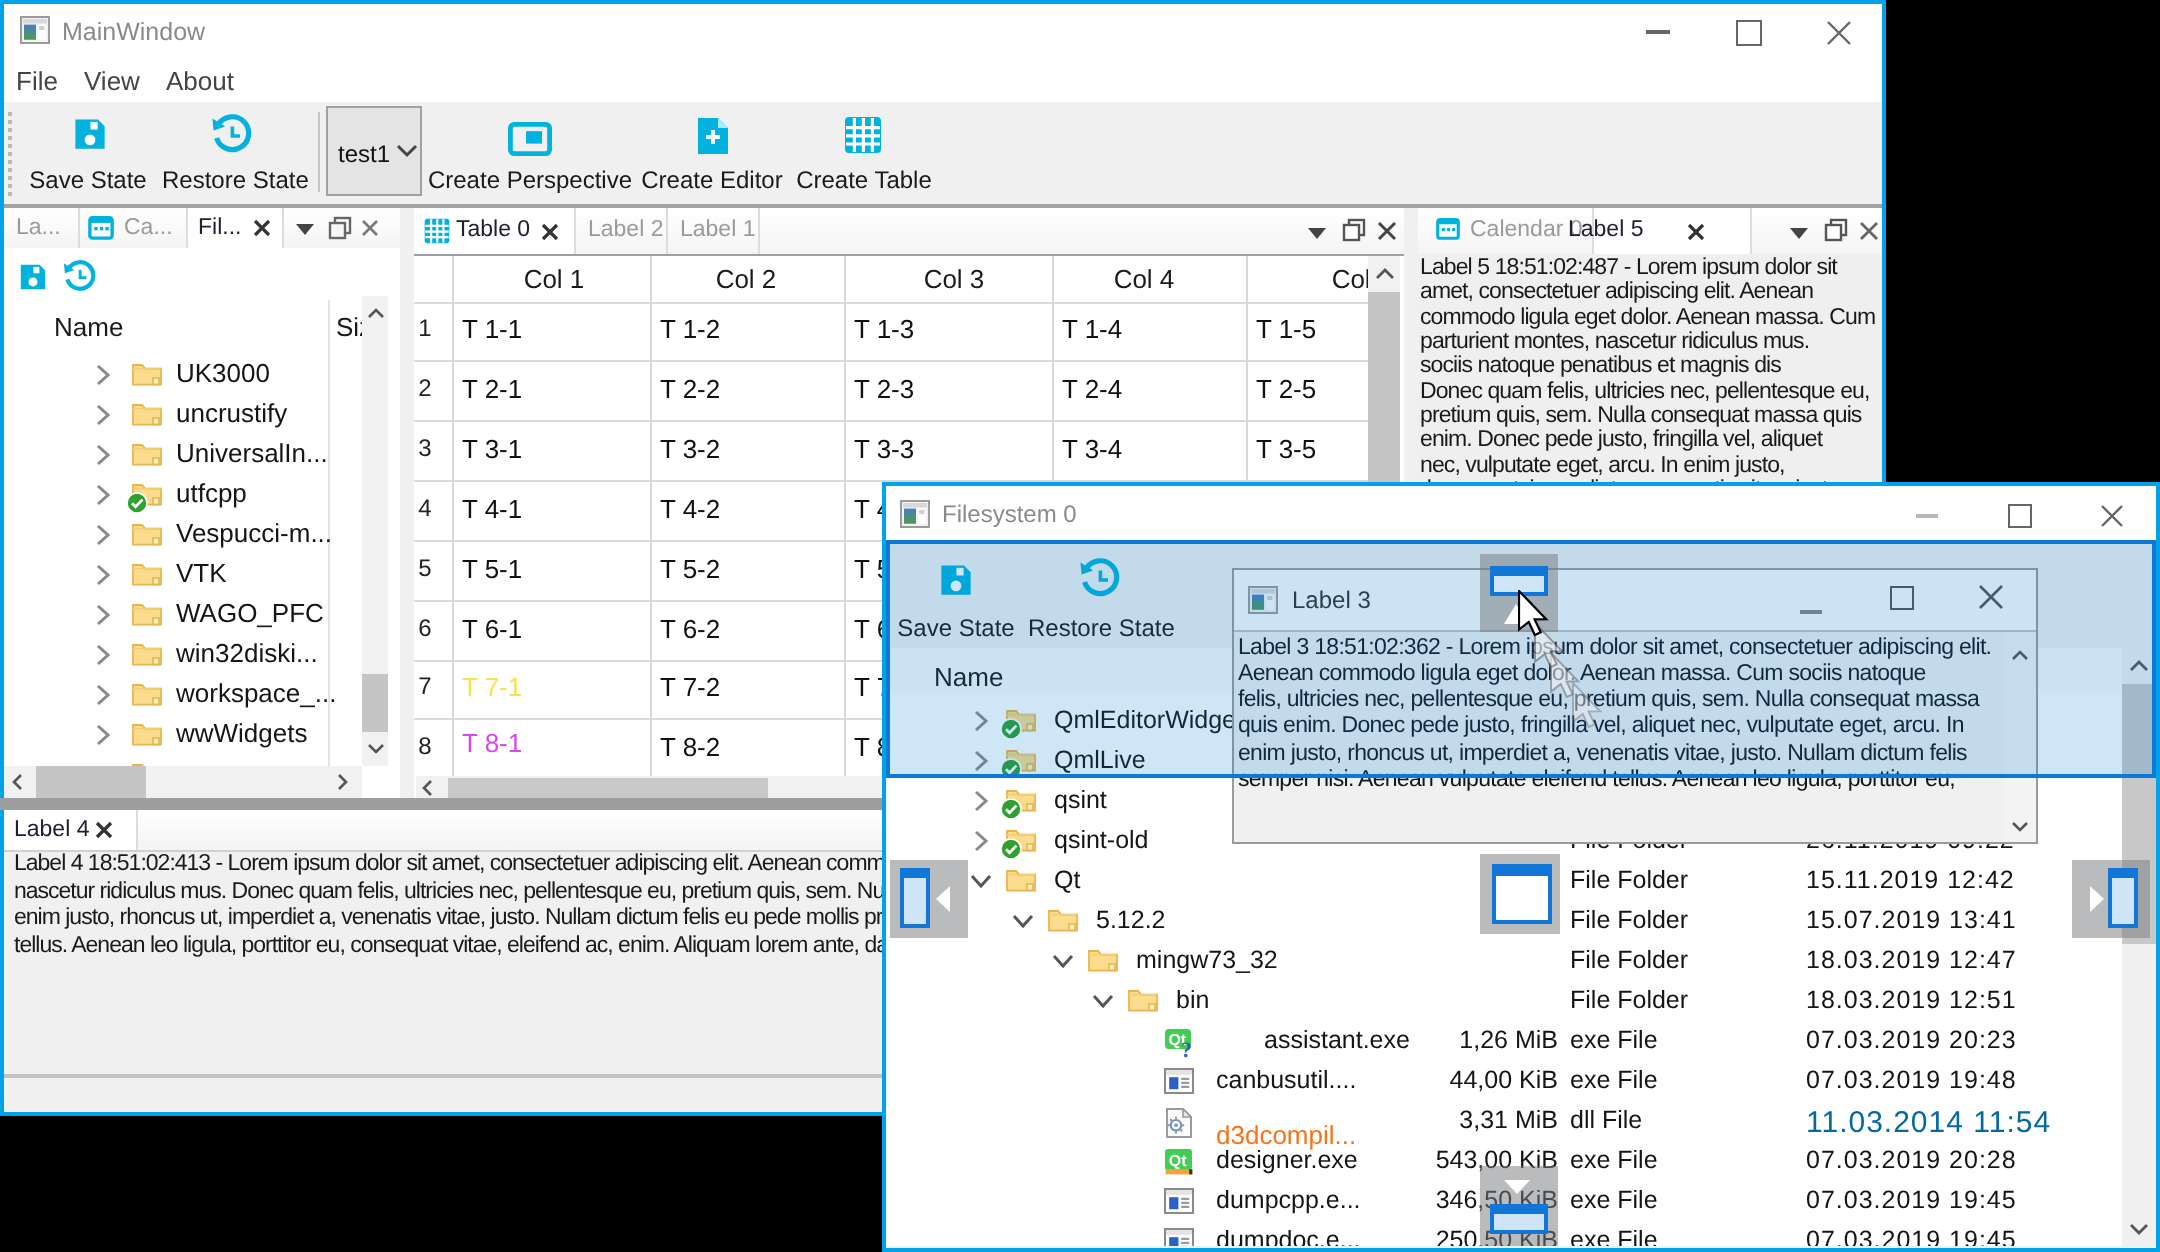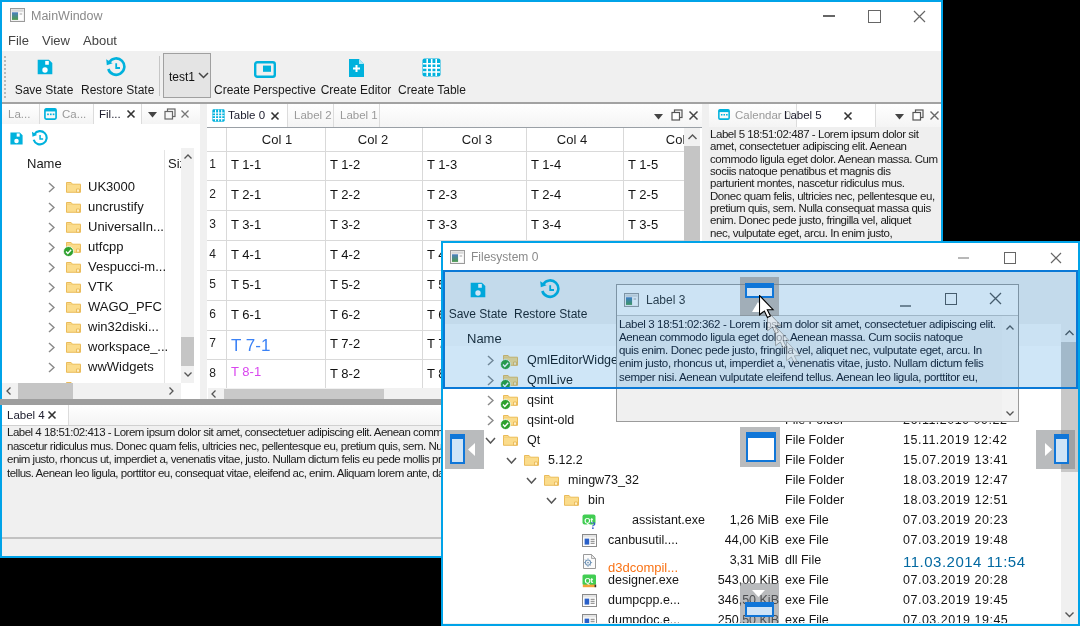--- a/index.html
+++ b/index.html
@@ -408,21 +408,21 @@
     <div class="a nw" style="left:427px;top:276.7px;font-size:13px;color:#111">T 5-3</div>
     <div class="a nw" style="left:531px;top:276.7px;font-size:13px;color:#111">T 5-4</div>
     <div class="a nw" style="left:628px;top:276.7px;font-size:13px;color:#111">T 5-5</div>
     <div class="a nw" style="left:203px;top:306.6px;width:19px;text-align:center;font-size:12px;color:#222">6</div>
     <div class="a nw" style="left:231px;top:306.6px;font-size:13px;color:#111">T 6-1</div>
     <div class="a nw" style="left:330px;top:306.6px;font-size:13px;color:#111">T 6-2</div>
     <div class="a nw" style="left:427px;top:306.6px;font-size:13px;color:#111">T 6-3</div>
     <div class="a nw" style="left:531px;top:306.6px;font-size:13px;color:#111">T 6-4</div>
     <div class="a nw" style="left:628px;top:306.6px;font-size:13px;color:#111">T 6-5</div>
     <div class="a nw" style="left:203px;top:336.4px;width:19px;text-align:center;font-size:12px;color:#222">7</div>
-    <div class="a nw" style="left:231px;top:336.4px;font-size:17px;color:#3b82f6">T 7-1</div>
+    <div class="a nw" style="left:231px;top:336.4px;font-size:13px;color:#fde047">T 7-1</div>
     <div class="a nw" style="left:330px;top:336.4px;font-size:13px;color:#111">T 7-2</div>
     <div class="a nw" style="left:427px;top:336.4px;font-size:13px;color:#111">T 7-3</div>
     <div class="a nw" style="left:531px;top:336.4px;font-size:13px;color:#111">T 7-4</div>
     <div class="a nw" style="left:628px;top:336.4px;font-size:13px;color:#111">T 7-5</div>
     <div class="a nw" style="left:203px;top:366.2px;width:19px;text-align:center;font-size:12px;color:#222">8</div>
     <div class="a nw" style="left:231px;top:364px;font-size:13px;color:#d946ef">T 8-1</div>
     <div class="a nw" style="left:330px;top:366.2px;font-size:13px;color:#111">T 8-2</div>
     <div class="a nw" style="left:427px;top:366.2px;font-size:13px;color:#111">T 8-3</div>
     <div class="a nw" style="left:531px;top:366.2px;font-size:13px;color:#111">T 8-4</div>
     <div class="a nw" style="left:628px;top:366.2px;font-size:13px;color:#111">T 8-5</div>
@@ -475,22 +475,22 @@
   </div>
 <div class="a" style="left:929px;top:110px">
     <svg width="11" height="11">
       <path d="M1.5,1.5 L9.5,9.5 M9.5,1.5 L1.5,9.5" stroke="#666" stroke-width="1.4"></path>
     </svg>
   </div>
 <div class="a" id="lbl5" style="left:709px;top:127px;width:232px;height:272px;background:#efefef;font-size:11.5px;letter-spacing:-0.45px;color:#1a1a1a;line-height:12.35px;padding:1px 0 0 1px;box-sizing:border-box;overflow:hidden">
     <div class="nw">Label 5 18:51:02:487 - Lorem ipsum dolor sit</div>
     <div class="nw">amet, consectetuer adipiscing elit. Aenean</div>
     <div class="nw">commodo ligula eget dolor. Aenean massa. Cum</div>
+    <div class="nw">parturient montes, nascetur ridiculus mus.</div>
     <div class="nw">sociis natoque penatibus et magnis dis</div>
-    <div class="nw">parturient montes, nascetur ridiculus mus.</div>
     <div class="nw">Donec quam felis, ultricies nec, pellentesque eu,</div>
     <div class="nw">pretium quis, sem. Nulla consequat massa quis</div>
     <div class="nw">enim. Donec pede justo, fringilla vel, aliquet</div>
     <div class="nw">nec, vulputate eget, arcu. In enim justo,</div>
     <div class="nw">rhoncus ut, imperdiet a, venenatis vitae, justo.</div>
   </div>
 
 <div class="a" style="left:0px;top:399px;width:941px;height:6px;background:#9e9e9e"></div>
 <div class="a tabbar" style="left:2px;top:405px;width:939px;height:20px"></div>
 <div class="a" style="left:2px;top:405px;width:66px;height:20px;background:#fff"></div>
@@ -800,20 +800,21 @@
 <div class="a" style="left:900px;top:305px;width:11px;height:2px;background:#888"></div>
 <div class="a" style="left:945px;top:293px;width:10px;height:10px;border:1px solid #555"></div>
 <div class="a" style="left:989px;top:292px">
     <svg width="13" height="13">
       <path d="M1,1 L12,12 M12,1 L1,12" stroke="#555" stroke-width="1.3"></path>
     </svg>
   </div>
 <div class="a" style="left:619px;top:318px;width:383px;height:103px;overflow:hidden;font-size:11.5px;letter-spacing:-0.35px;line-height:13.14px;color:#15151f">
     <div class="nw">Label 3 18:51:02:362 - Lorem ipsum dolor sit amet, consectetuer adipiscing elit.</div>
     <div class="nw">Aenean commodo ligula eget dolor. Aenean massa. Cum sociis natoque</div>
+    <div class="nw">felis, ultricies nec, pellentesque eu, pretium quis, sem. Nulla consequat massa</div>
     <div class="nw">quis enim. Donec pede justo, fringilla vel, aliquet nec, vulputate eget, arcu. In</div>
     <div class="nw">enim justo, rhoncus ut, imperdiet a, venenatis vitae, justo. Nullam dictum felis</div>
     <div class="nw">semper nisi. Aenean vulputate eleifend tellus. Aenean leo ligula, porttitor eu,</div>
   </div>
 <div class="a" style="left:1002px;top:316px;width:16px;height:105px;background:#f3f3f3"></div>
 <div class="a" style="left:1006px;top:325px">
     <svg width="8" height="5">
       <path d="M0.5,4.5 L4,1 L7.5,4.5" fill="none" stroke="#555" stroke-width="1.3"></path>
     </svg>
   </div>

